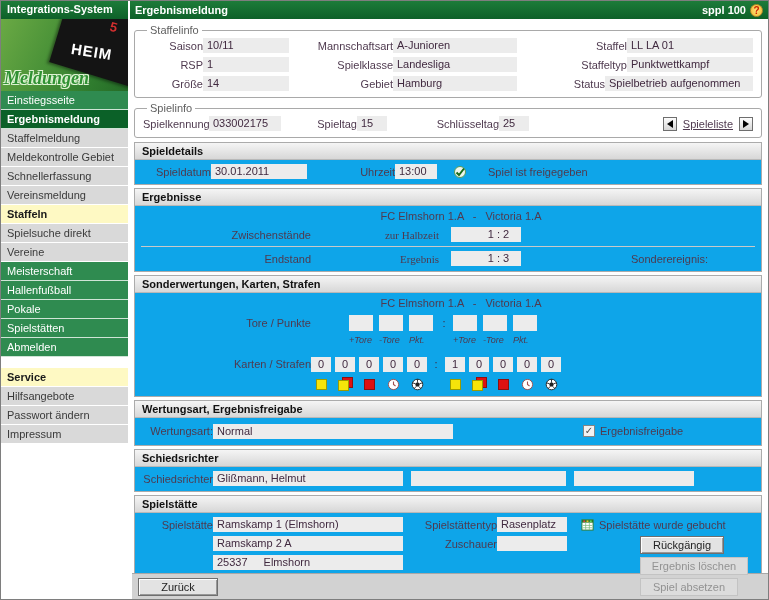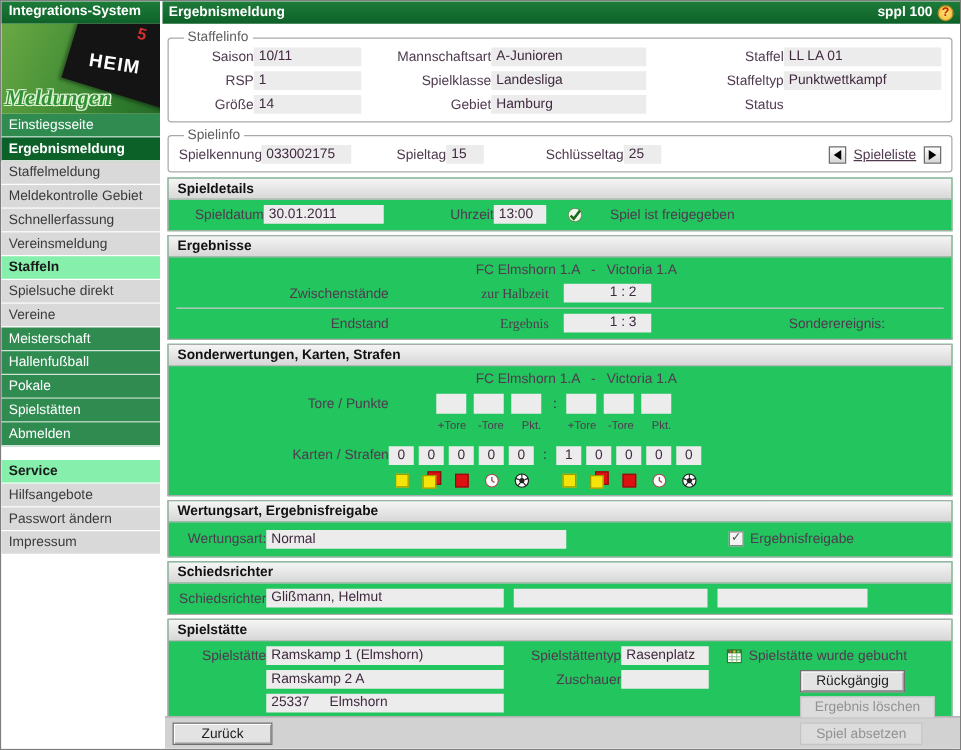--- a/index.html
+++ b/index.html
@@ -14,49 +14,49 @@
             background:linear-gradient(115deg,#6aa944 0%,#4a9238 40%,#2f7c2e 75%,#256b27 100%); }
   .banner .board { position:absolute; right:-22px; top:-16px; width:92px; height:74px; background:#141414; transform:rotate(17deg); box-shadow:-2px 2px 3px rgba(0,0,0,.4); }
   .banner .digits { position:absolute; right:8px; top:1px; color:#d42f2f; font-weight:bold; font-size:13px; transform:rotate(15deg); letter-spacing:3px; }
   .banner .heim { position:absolute; right:16px; top:24px; color:#fff; font-weight:bold; font-size:15px; transform:rotate(9deg); letter-spacing:1px; }
   .banner .brand { position:absolute; left:3px; bottom:2px; font-family:"Liberation Serif",serif; font-style:italic; font-weight:bold; font-size:18px; color:#2f9133;
                    text-shadow:1px 1px 0 #dff3d4,-1px -1px 0 #dff3d4,1px -1px 0 #dff3d4,-1px 1px 0 #dff3d4; }
   .mi { height:19px; line-height:18px; padding:0 6px; white-space:nowrap; overflow:hidden; cursor:pointer; }
   .mi.green { background:#2f8b50; color:#fff; border-bottom:1px solid #cfe4d6; }
   .mi.active { background:#0b6128; color:#fff; font-weight:bold; border-bottom:1px solid #cfe4d6; }
   .mi.gray { background:#d9d9d9; color:#3a3a3a; border-bottom:1px solid #fff; }
-  .mi.grayhdr { background:#86efac; color:#1a1a1a; font-weight:bold; border-bottom:1px solid #fff; }
+  .mi.grayhdr { background:#fef9c3; color:#1a1a1a; font-weight:bold; border-bottom:1px solid #fff; }
   .sb-block { margin-top:11px; }
   .sess { color:#8c4f8c !important; }
 
   
   .main { flex:1; display:flex; flex-direction:column; min-width:0; background:#fff; }
   .main-header { height:18px; flex:none; background:linear-gradient(#1d7c39,#0e6129); color:#fff; font-weight:bold; display:flex; align-items:center; padding:0 5px; }
   .main-header .user { margin-left:auto; display:flex; align-items:center; gap:4px; }
   .help { width:13px; height:13px; border-radius:50%; background:radial-gradient(#ffe27a,#f0b92e); border:1px solid #b78a2a; color:#cc2200; font-weight:bold; font-size:10px; line-height:11px; text-align:center; cursor:pointer; }
   .main-body { flex:1; overflow:hidden; padding:5px 6px 0 2px; }
 
   fieldset.group { border:1px solid #a9a9a9; border-radius:3px; margin:0 0 4px 2px; padding:0 8px 4px; }
   fieldset.group legend { color:#5f5f5f; padding:0 3px; margin-left:4px; }
 
-  .sec { border:1px solid #ababab; margin:0 0 3px 2px; background:#22c55e; }
+  .sec { border:1px solid #ababab; margin:0 0 3px 2px; background:#0ea5e9; }
   .sec-h { background:linear-gradient(#f5f5f5,#d7d7d7); border-bottom:1px solid #b8b8b8; font-weight:bold; color:#111; padding:2px 7px; height:17px; }
   .sec-b { padding:2px 6px 3px; }
 
   .r { display:flex; align-items:center; height:19px; }
   .lb { color:#4f3a4f; white-space:nowrap;text-align:right; }
   .fld { background:#ececec; height:15px; line-height:15px; padding:0 4px; color:#40293f; white-space:nowrap; overflow:hidden; }
   .tr { text-align:right; padding-right:12px;font-family:Liberation Serif, serif; }
   .ctr { text-align:center;padding-left:29px; }
   .teamline { margin-left:200px; width:240px; text-align:center; color:#503a50; height:17px; line-height:17px; white-space:nowrap; }
   .divider { border:none; border-top:1px solid #c9c9c9; margin:2px 0; }
 
   .cell { width:20px; height:15px; background:#ececec; text-align:center; line-height:15px; color:#40293f; margin-right:4px; flex:none; }
   .bigcell { width:24px; height:16px; background:#ececec; margin-right:6px; flex:none; }
-  .colcap { width:24px; margin-right:6px; font-size:9px; text-align:right; color:#4f3a4f; flex:none; }
+  .colcap { width:24px; margin-right:6px; font-size:9px; text-align:left; color:#4f3a4f; flex:none;font-style:italic; }
   .colonspan { width:10px; text-align:center; color:#40293f; flex:none; margin-right:4px; }
   .iconcell { width:20px; margin-right:4px; display:flex; justify-content:center; align-items:center; height:16px; flex:none; }
 
   .card { width:11px; height:11px; display:inline-block; }
   .card.yellow { background:#f5e40a; border:1px solid #9b9b00; }
   .card.red { background:#dd1111; border:1px solid #8d1010; }
   .card2 { position:relative; width:15px; height:14px; display:inline-block; }
   .card2::before { content:""; position:absolute; right:0; top:0; width:9px; height:9px; background:#dd1111; border:1px solid #8d1010; }
   .card2::after { content:""; position:absolute; left:0; bottom:0; width:9px; height:9px; background:#f5e40a; border:1px solid #9b9b00; }
 
@@ -139,21 +139,22 @@
           <span class="lb" style="width:92px;margin-left:12px">Spielklasse</span>
           <span class="fld" style="width:124px">Landesliga</span>
           <span class="lb" style="width:56px;margin-left:54px">Staffeltyp</span>
           <span class="fld" style="flex:1">Punktwettkampf</span>
         </div>
         <div class="r">
           <span class="lb" style="width:60px">Größe</span>
           <span class="fld" style="width:86px">14</span>
           <span class="lb" style="width:92px;margin-left:12px">Gebiet</span>
           <span class="fld" style="width:124px">Hamburg</span>
-          <span class="lb" style="width:56px;margin-left:54px">Status</span>
+          <span class="lb" style="width:56px;margin-left:32px">Status</span>
+          <span class="fld" style="flex:1">Spielbetrieb aufgenommen</span>
         </div>
       </fieldset>
 
       <fieldset class="group">
         <legend>Spielinfo</legend>
         <div class="r">
           <span class="lb" style="width:66px">Spielkennung</span>
           <span class="fld" style="width:72px">033002175</span>
           <span class="lb" style="width:46px;margin-left:30px">Spieltag</span>
           <span class="fld" style="width:30px">15</span>

